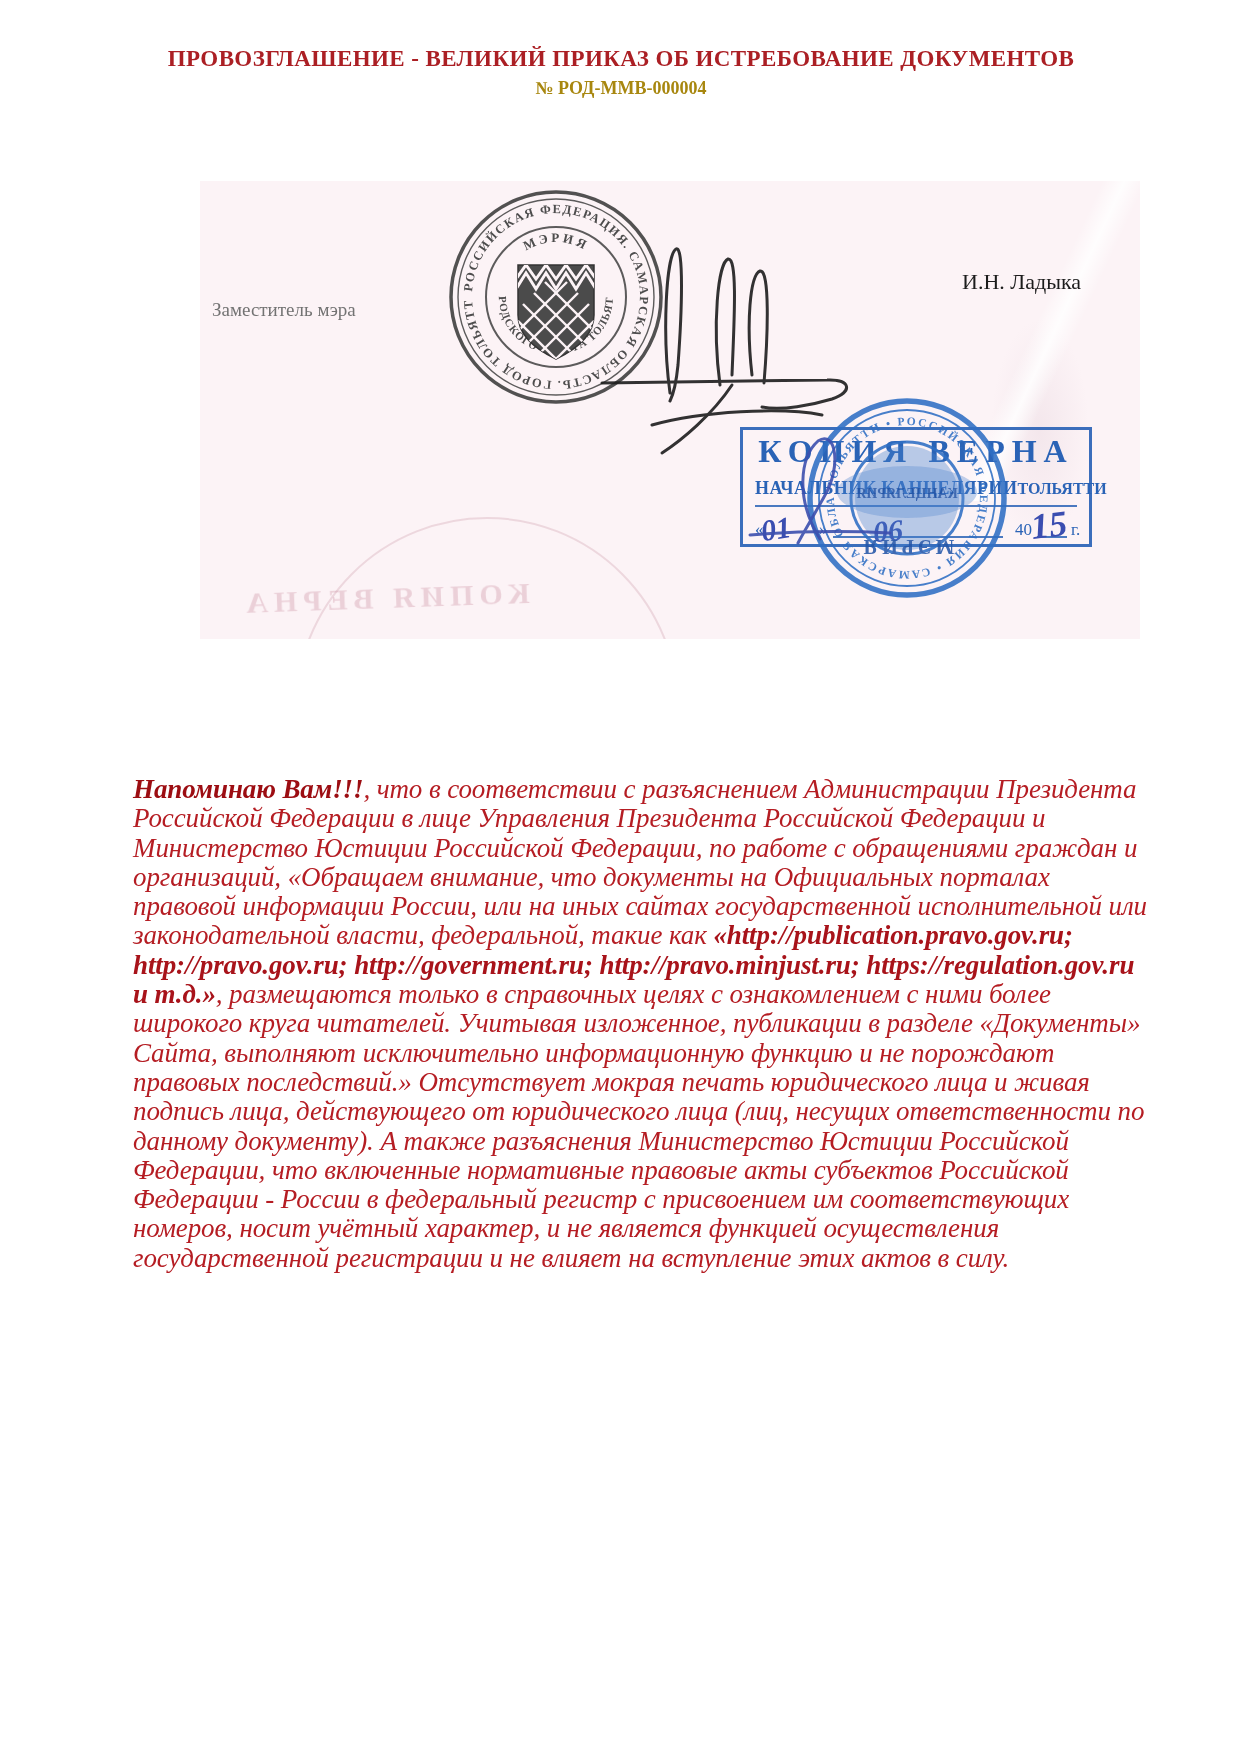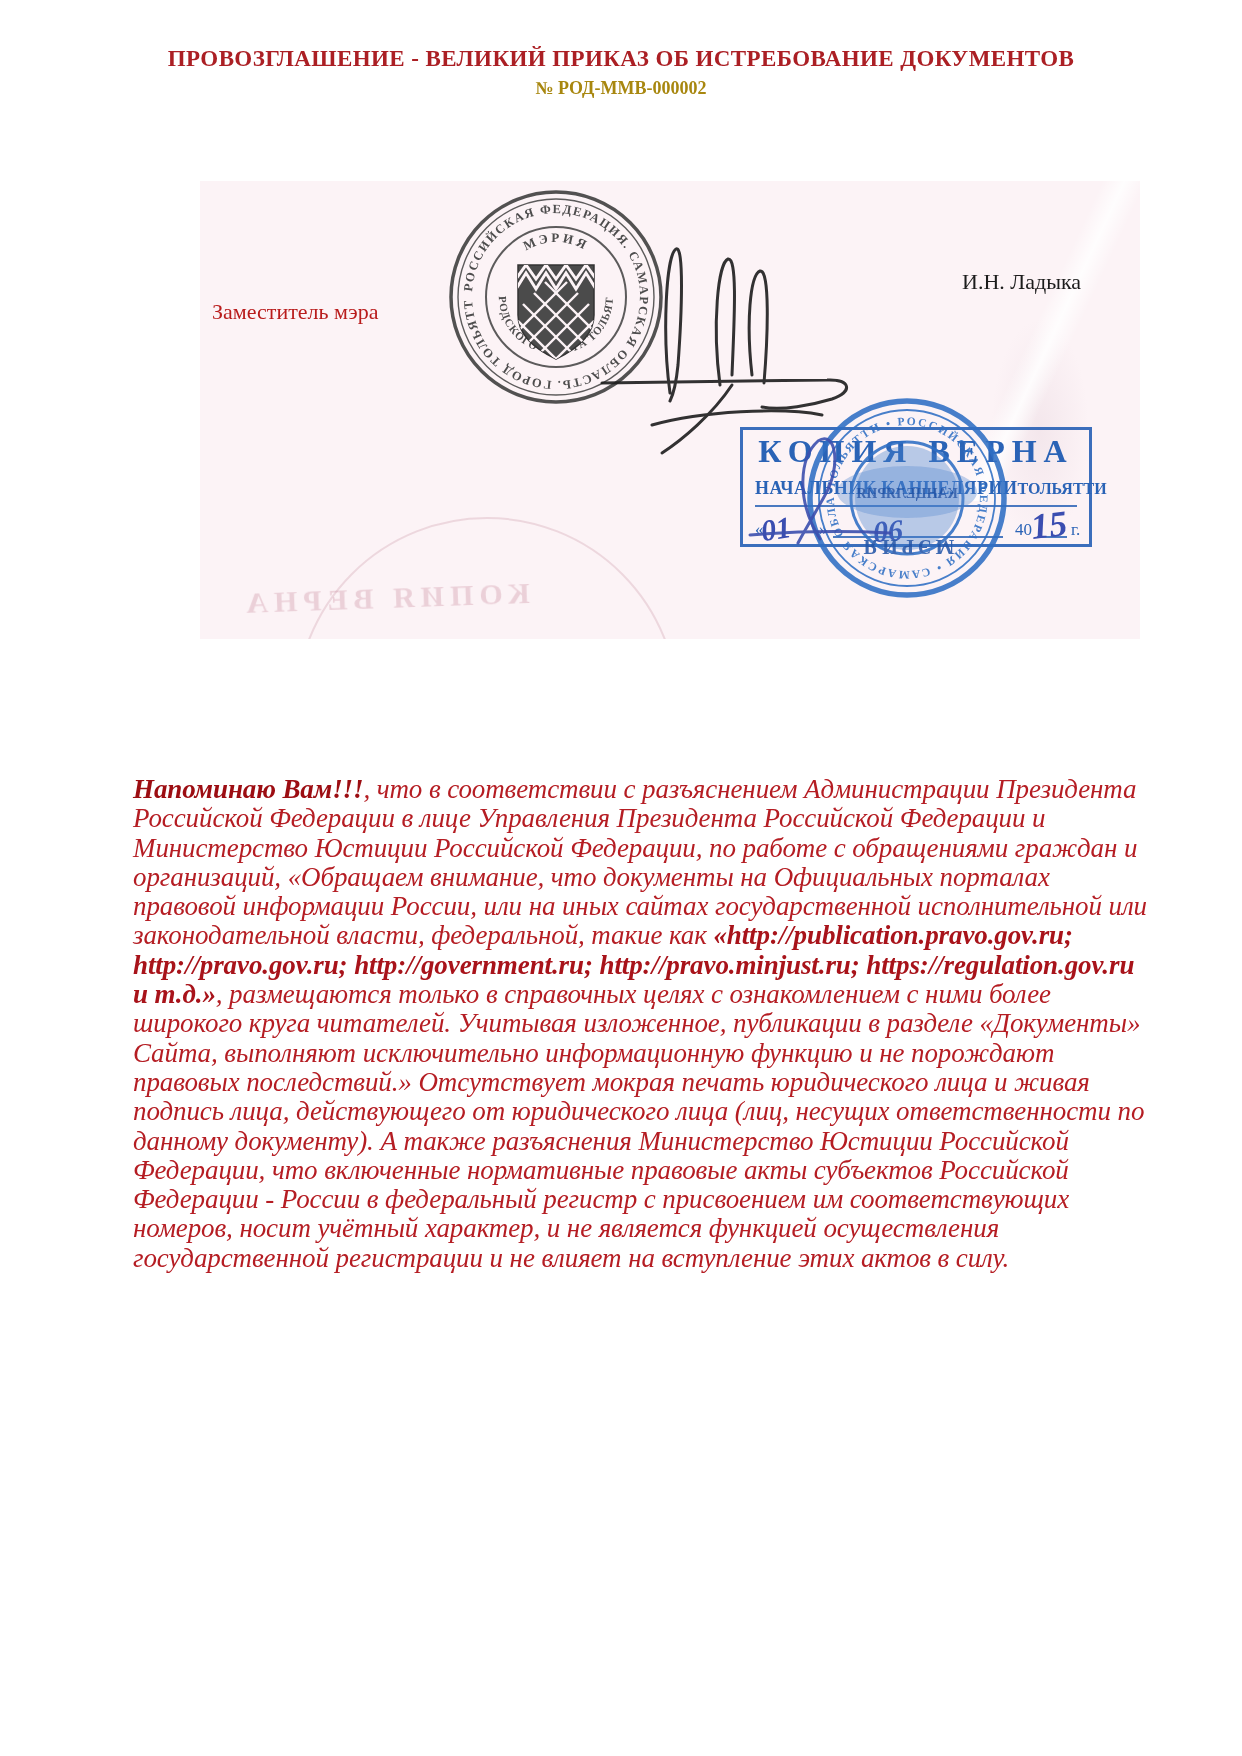--- a/index.html
+++ b/index.html
@@ -22,21 +22,21 @@
   }
   .fold-streak {
     position:absolute; right:-20px; top:0; width:220px; height:320px;
     background:linear-gradient(115deg, rgba(255,255,255,0) 44%, rgba(255,255,255,0.85) 50%, rgba(255,255,255,0) 56%);
     pointer-events:none;
   }
   .bleed-smudge {
     position:absolute; right:30px; top:90px; width:140px; height:320px;
     background:radial-gradient(closest-side, rgba(205,175,190,0.18), rgba(205,175,190,0) 70%);
   }
-  .deputy-label { position:absolute; left:12px; top:118px; font-size:22px; color:#b91c1c; white-space:nowrap;text-align:right; }
+  .deputy-label { position:absolute; left:12px; top:118px; font-size:19px; color:#737373; white-space:nowrap;text-align:right; }
   .signer-name  { position:absolute; left:762px; top:88px; font-size:22px; color:#1c1c1c; white-space:nowrap; }
   .seal-svg { position:absolute; left:246px; top:6px; }
   .sig-svg  { position:absolute; left:392px; top:34px; }
   
   .copy-stamp {
     position:absolute; left:540px; top:246px; width:352px; height:120px;
     border:3.5px solid rgba(42,99,182,0.92); box-sizing:border-box;
     color:#2a63b6; text-align:center;
   }
   .cs-title { margin-top:3px; font-size:32px; font-weight:bold; letter-spacing:7px; white-space:nowrap; }
@@ -83,21 +83,21 @@
   }
   .reminder .lead  { font-weight:bold; color:#9c0d12; }
   .reminder .links { font-weight:bold; color:#a8131a; }
 </style>
 </head>
 <body>
 
 <div class="page">
 
   <div class="doc-title">ПРОВОЗГЛАШЕНИЕ - ВЕЛИКИЙ ПРИКАЗ ОБ ИСТРЕБОВАНИЕ ДОКУМЕНТОВ</div>
-  <div class="doc-number">№ РОД-ММВ-000002</div>
+  <div class="doc-number">№ РОД-ММВ-000004</div>
 
   <div class="scan">
     <div class="bleed-smudge"></div>
     <div class="fold-streak"></div>
 
     <span class="deputy-label">Заместитель мэра</span>
     <span class="signer-name">И.Н. Ладыка</span>
 
     <svg class="seal-svg" width="220" height="220" viewBox="-110 -110 220 220">
       <defs>

